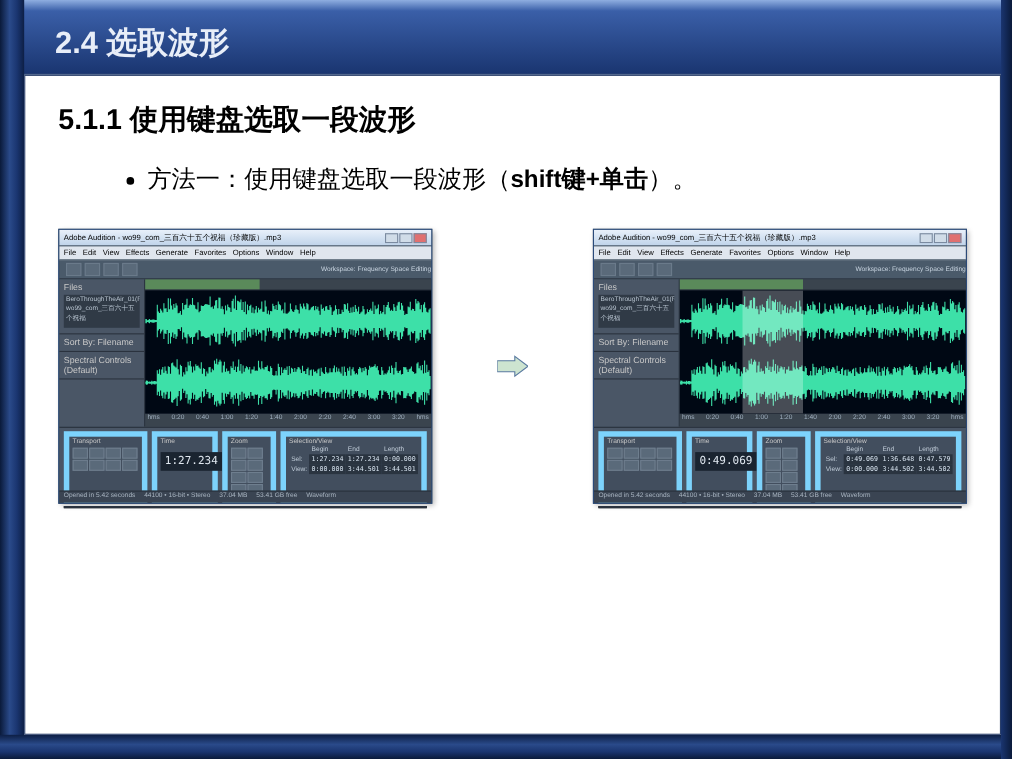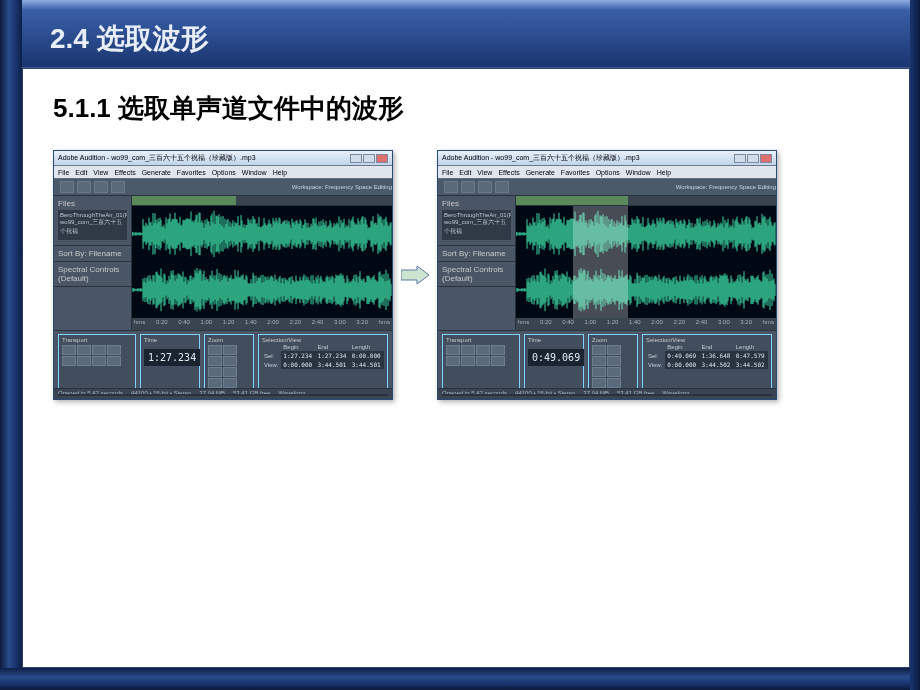--- a/index.html
+++ b/index.html
@@ -85,21 +85,21 @@
   }
   .bullet-text {
     font-size: 22px;
     color: #000;
   }
   .bullet-text .bold { font-weight: bold; }
 
   .figure-row {
     display: flex;
     align-items: center;
-    justify-content: flex-start;
+    justify-content: space-between;
     gap: 8px;
     margin-top: 24px;
   }
   .screenshot {
     width: 340px;
     height: 250px;
     border: 1px solid #2a4a7a;
     background: #3b4a5a;
     display: flex;
     flex-direction: column;
@@ -218,21 +218,21 @@
     display:flex;
     flex-direction:column;
   }
   .ss-panels {
     flex:1;
     display:flex;
     gap:4px;
     padding:3px 4px;
   }
   .pgrp {
-    border:1px solid #7dd3fc;
+    border:5px solid #7dd3fc;
     background:#424e5e;
     padding:2px 3px;
     font-size:6px;
   }
   .transport { width:78px; }
   .transport .btns { display:flex; flex-wrap:wrap; gap:1px; margin-top:2px;}
   .transport .tbtn { width:14px; height:10px; background:#5a6a7a; border:1px solid #6e7e8e; }
   .timebox { width:60px; display:flex; flex-direction:column; align-items:flex-start;}
   .timebox .lcd { background:#1a2430; color:#e0e8f0; font-size:10px; padding:3px 4px; margin-top:6px; font-family:monospace;}
   .zoombox { width:50px; }
@@ -279,22 +279,28 @@
 <div class="frame-top"></div>
 <div class="frame-left"></div>
 <div class="frame-bottom"></div>
 <div class="frame-right"></div>
 
 <div class="header">
   <h1>2.4  选取波形</h1>
 </div>
 
 <div class="content">
-  <div class="sub-heading">5.1.1  选取单声道文件中的波形</div>
-
+  <div class="sub-heading">5.1.1  使用键盘选取一段波形</div>
+
+  <div class="bullet-row">
+    <div class="bullet-dot"></div>
+    <div class="bullet-text">
+      <span>方法一：使用键盘选取一段波形（</span><span class="bold">shift键+单击</span><span>）。</span>
+    </div>
+  </div>
 
   <div class="figure-row">
     <div class="screenshot" id="shot-left">
         <div class="ss-titlebar">
           <span>Adobe Audition - wo99_com_三百六十五个祝福（珍藏版）.mp3</span>
           <span class="winbtns">
             <span class="winbtn"></span>
             <span class="winbtn"></span>
             <span class="winbtn close"></span>
           </span>

